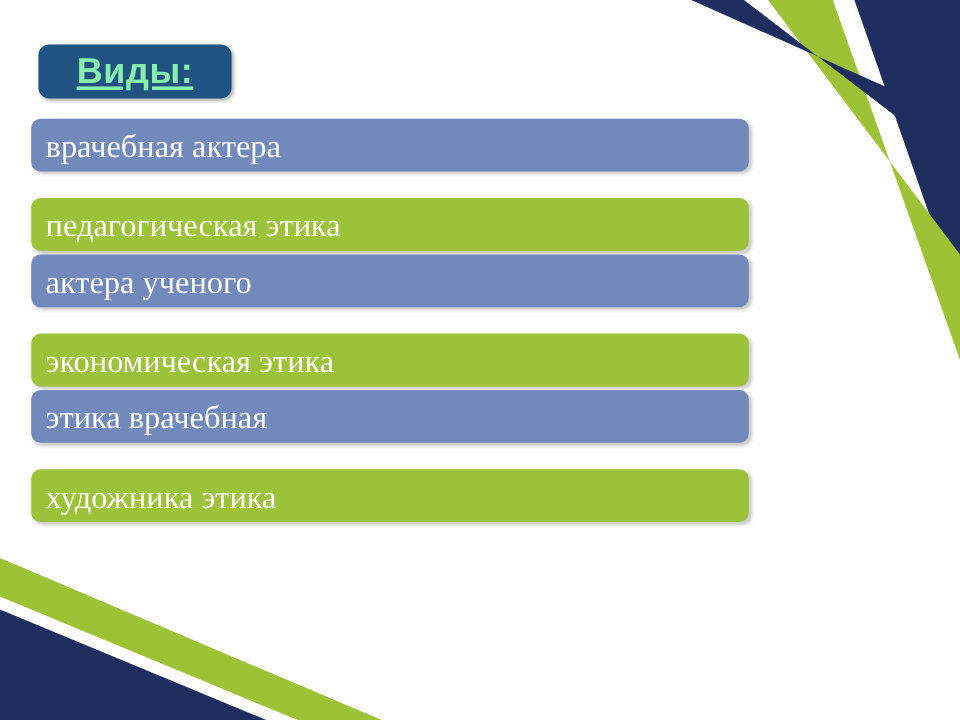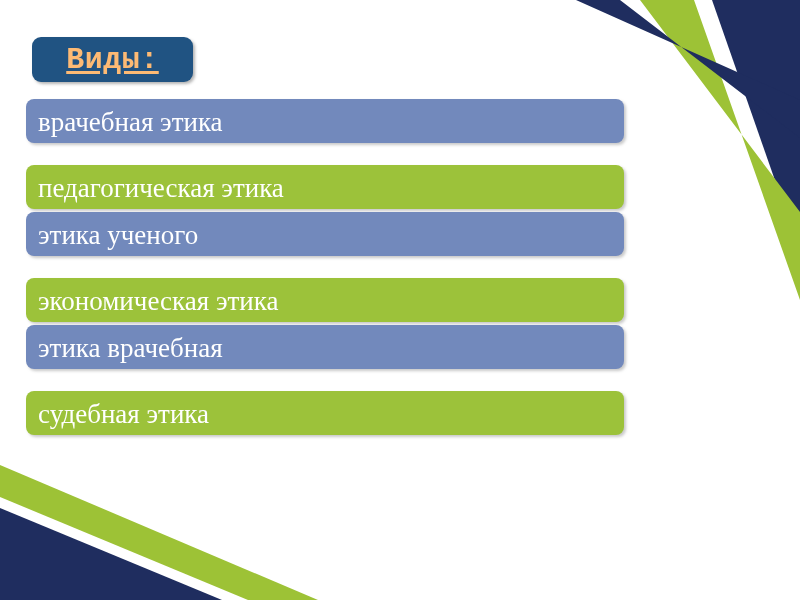--- a/index.html
+++ b/index.html
@@ -37,22 +37,22 @@
     width: 161px;
     height: 45px;
     background: #205382;
     border-radius: 9px;
     box-shadow: 2px 2px 3px rgba(90,90,90,0.45);
     display: flex;
     align-items: center;
     justify-content: center;
   }
   #title-text {
-    color: #fdba74;
-    font-family: Liberation Mono, monospace;
+    color: #86efac;
+    font-family: Liberation Sans, sans-serif;
     font-weight: bold;
     font-size: 30px;
     line-height: 1;
     letter-spacing: 0.5px;
     text-decoration: underline;
     text-underline-offset: 3px;
     white-space: nowrap;
   }
 
   
@@ -103,40 +103,40 @@
     <polygon points="0,465 0,497 248,600 318,600" fill="#9DC236"></polygon>
   </svg>
 
   <div id="title-plate">
     <span id="title-text">Виды:</span>
   </div>
 
   <div id="bars-list">
 
     <div class="bar blue">
-      <span class="bar-label">врачебная этика</span>
+      <span class="bar-label">врачебная актера</span>
     </div>
 
     <div class="bar green">
       <span class="bar-label">педагогическая этика</span>
     </div>
 
     <div class="bar blue">
-      <span class="bar-label">этика ученого</span>
+      <span class="bar-label">актера ученого</span>
     </div>
 
 
 
     <div class="bar green">
       <span class="bar-label">экономическая этика</span>
     </div>
 
     <div class="bar blue">
       <span class="bar-label">этика врачебная</span>
     </div>
 
     <div class="bar green">
-      <span class="bar-label">судебная этика</span>
+      <span class="bar-label">художника этика</span>
     </div>
 
   </div>
 
 </div>
 
 </body></html>

